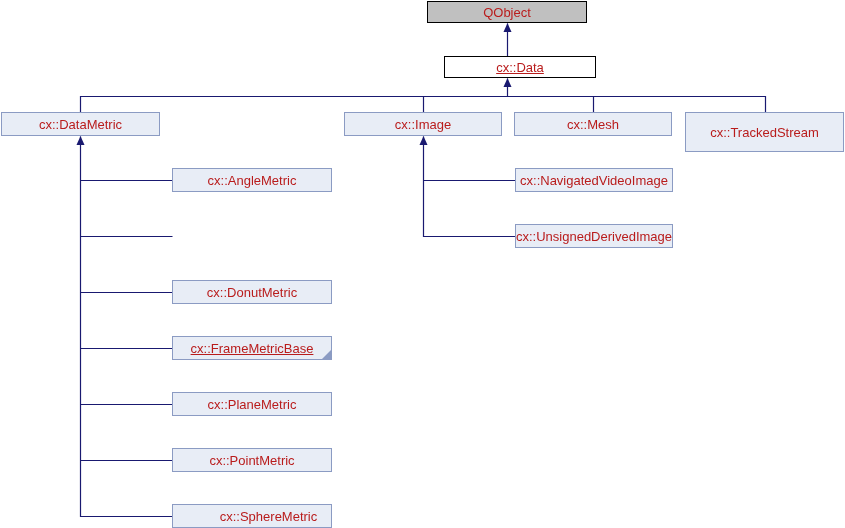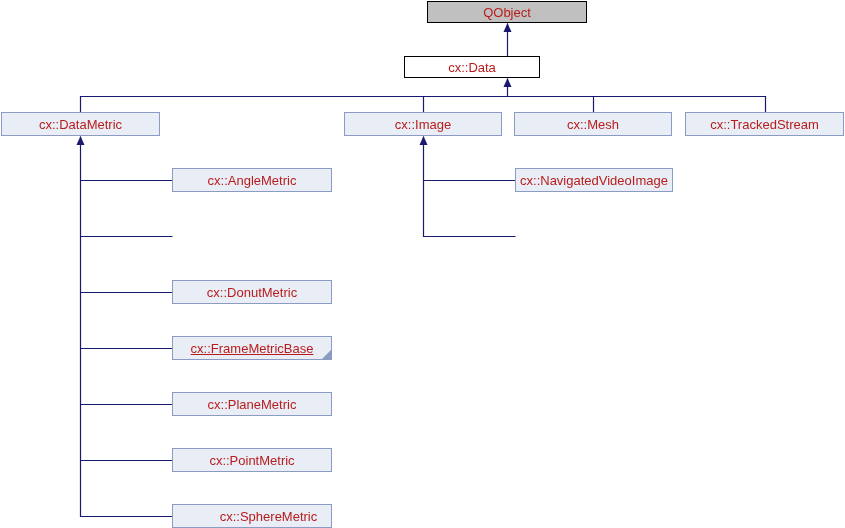--- a/index.html
+++ b/index.html
@@ -76,33 +76,33 @@
       <polyline points="423.5,136.5 423.5,236.5 515.5,236.5" fill="none" stroke="#191970" stroke-width="1.2"></polyline>
       <polyline points="423.5,180.5 515.5,180.5" fill="none" stroke="#191970" stroke-width="1.2"></polyline>
       <polygon points="507.5,23 503.5,32 511.5,32" fill="#191970"></polygon>
       <polygon points="507.5,78 503.5,87 511.5,87" fill="#191970"></polygon>
       <polygon points="80.5,136 76.5,145 84.5,145" fill="#191970"></polygon>
       <polygon points="423.5,136 419.5,145 427.5,145" fill="#191970"></polygon>
     </svg>
     <div class="node style-root" style="left: 427px; top: 1px; width: 160px; height: 22px;">
       <span>QObject</span>
     </div>
-    <div class="node style-current" style="left: 404px; top: 56px; width: 136px; height: 22px;">
+    <div class="node style-current" style="left: 444px; top: 56px; width: 152px; height: 22px; text-decoration: underline;">
       <span>cx::Data</span>
     </div>
     <div class="node style-linked" style="left: 1px; top: 112px; width: 159px; height: 24px;">
       <span>cx::DataMetric</span>
     </div>
     <div class="node style-linked" style="left: 344px; top: 112px; width: 158px; height: 24px;">
       <span>cx::Image</span>
     </div>
     <div class="node style-linked" style="left: 514px; top: 112px; width: 158px; height: 24px;">
       <span>cx::Mesh</span>
     </div>
-    <div class="node style-linked" style="left: 685px; top: 112px; width: 159px; height: 24px;">
+    <div class="node style-linked" style="left: 685px; top: 112px; width: 159px; height: 40px;">
       <span>cx::TrackedStream</span>
     </div>
     <div class="node style-linked" style="left: 172px; top: 168px; width: 160px; height: 24px;">
       <span>cx::AngleMetric</span>
     </div>
     <div class="node style-linked" style="left: 172px; top: 280px; width: 160px; height: 24px;">
       <span>cx::DonutMetric</span>
     </div>
     <div class="node style-linked" style="left: 172px; top: 336px; width: 160px; height: 24px; text-decoration: underline;">
       <span>cx::FrameMetricBase</span>
@@ -113,13 +113,16 @@
     </div>
     <div class="node style-linked" style="left: 172px; top: 392px; width: 160px; height: 24px;">
       <span>cx::PlaneMetric</span>
     </div>
     <div class="node style-linked" style="left: 172px; top: 504px; width: 160px; height: 24px; padding-left: 33px;">
       <span>cx::SphereMetric</span>
     </div>
     <div class="node style-linked" style="left: 515px; top: 168px; width: 158px; height: 24px;">
       <span>cx::NavigatedVideoImage</span>
     </div>
+    <div class="node style-linked" style="left: 515px; top: 224px; width: 158px; height: 24px;">
+      <span>cx::UnsignedDerivedImage</span>
+    </div>
   </div>
 
 </body></html>

